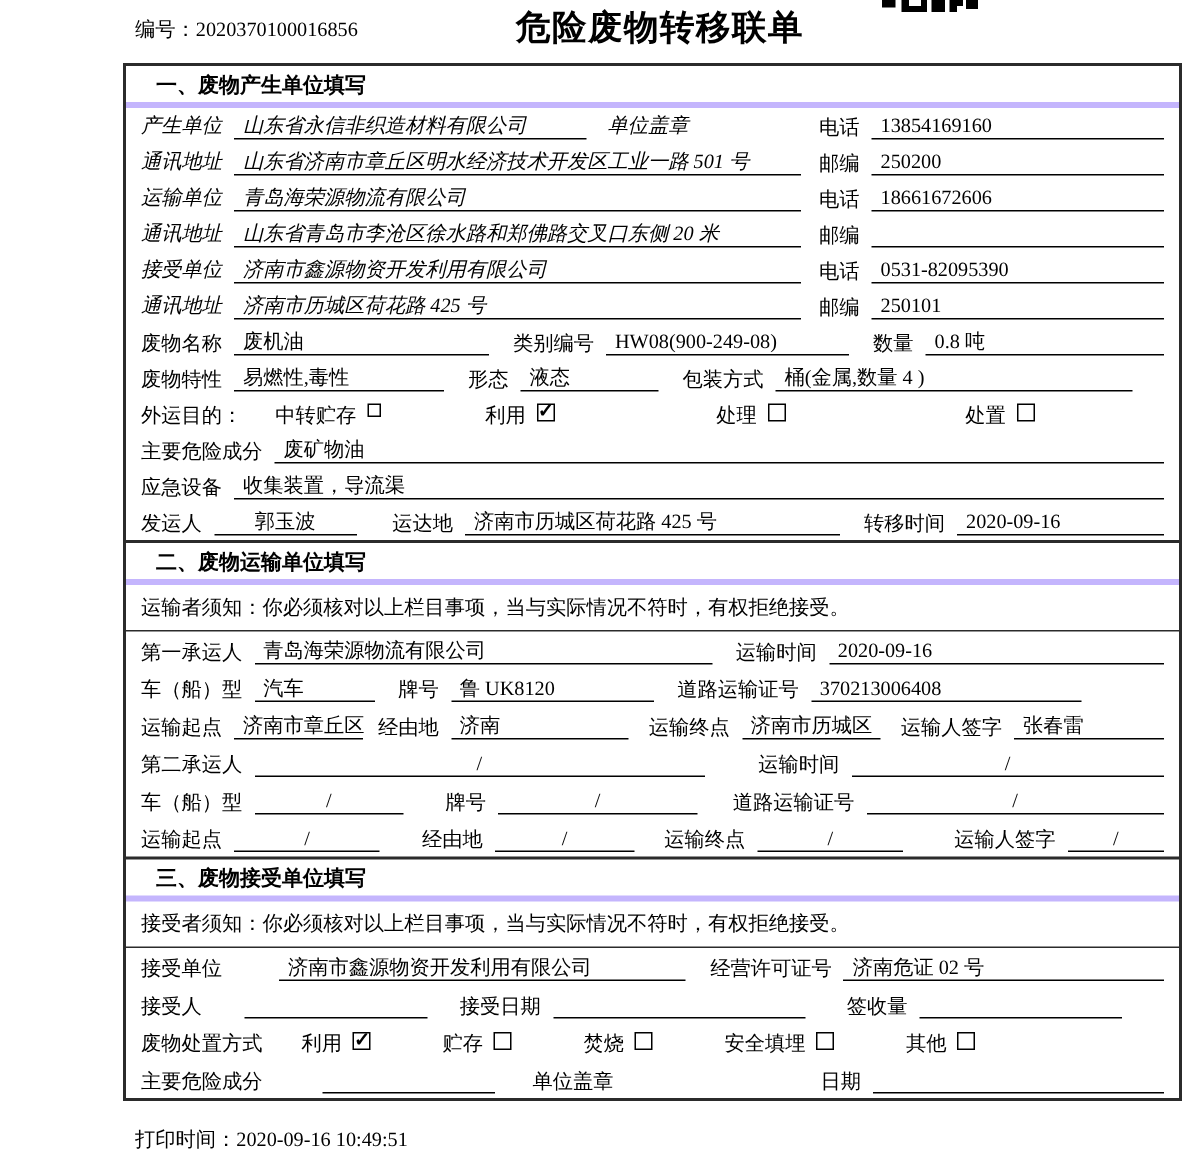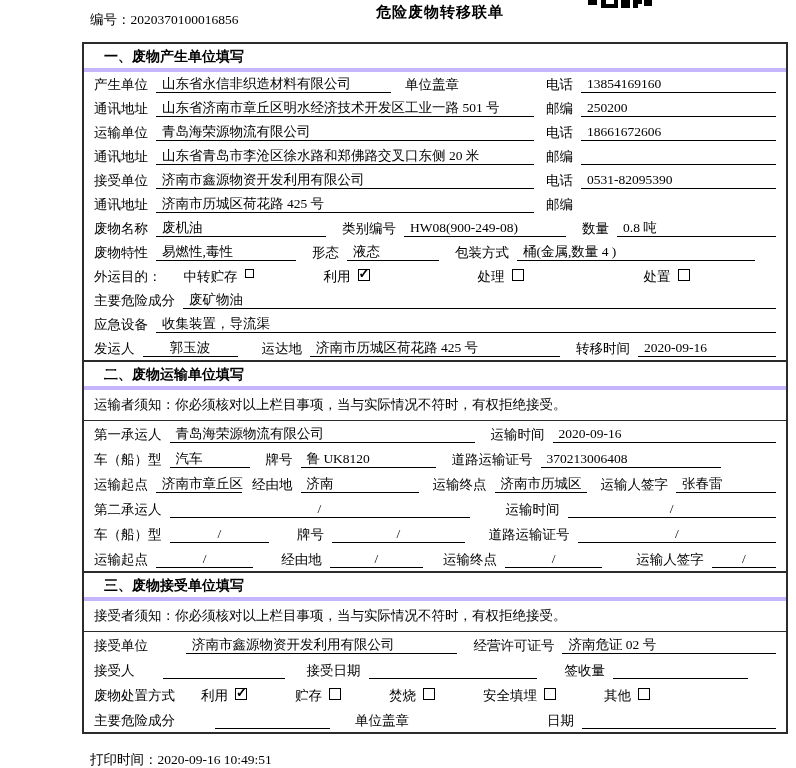--- a/index.html
+++ b/index.html
@@ -1,31 +1,31 @@
 <!DOCTYPE html>
 <html><head>
 <meta charset="utf-8">
 <style>
   *{margin:0;padding:0;box-sizing:border-box;}
   html,body{background:#ffffff;}
   body{width:796px;height:768px;overflow:hidden;}
   .page{position:relative;width:796px;height:768px;font-family:"Liberation Serif","DejaVu Serif",serif;color:#000;font-size:13.5px;background:#fff;}
   .serial{position:absolute;left:90px;top:11px;white-space:nowrap;}
-  .doc-title{position:absolute;left:440px;top:3px;transform:translateX(-50%);font-family:"Liberation Sans","DejaVu Sans",sans-serif;font-weight:bold;font-size:15px;letter-spacing:1px;white-space:nowrap;}
+  .doc-title{position:absolute;left:440px;top:3px;transform:translateX(-50%);font-family:"Liberation Sans","DejaVu Sans",sans-serif;font-weight:bold;font-size:23px;letter-spacing:1px;white-space:nowrap;}
   .qr{position:absolute;left:588px;top:0;}
   .form-box{position:absolute;left:82px;top:42px;width:706px;border:2px solid #2b2b2b;background:#fff;}
   .sec-h{font-family:Liberation Sans, sans-serif;font-weight:bold;font-size:14px;padding:4px 0 3px 20px;border-bottom:4px solid #c4b5fd;line-height:17px;}
   .sec-h.mid{border-top:2px solid #2b2b2b;}
   .row{display:flex;align-items:flex-end;height:24px;padding:0 10px 3px 10px;}
   .sec2 .row,.sec3 .row{height:25px;}
   .lbl{white-space:nowrap;margin-right:8px;line-height:16px;}
   .val{border-bottom:1px solid #000;padding:0 6px;white-space:nowrap;line-height:16px;min-height:17px;display:block;}
   .fill{flex:1 1 auto;}
   .c{text-align:center;}
-  .lgroup{flex:0 0 452px;display:flex;align-items:flex-end;}
+  .lgroup{flex:0 0 452px;display:flex;font-style:italic;}
   .lgroup .grow{flex:1;margin-right:12px;}
   .notice{height:31px;display:flex;align-items:center;padding-left:10px;border-bottom:1px solid #2b2b2b;}
   .cbitem{display:flex;align-items:flex-start;line-height:16px;}
   .cb{display:inline-block;width:12px;height:12px;border:1px solid #000;margin-left:7px;position:relative;flex:0 0 auto;margin-bottom:1px;background:#fff;}
   .cb.sm{width:9px;height:9px;}
   .cb.checked::before{content:"\2713";position:absolute;left:0;top:-4px;font-size:13px;font-weight:bold;}
   .print{position:absolute;left:90px;top:751px;white-space:nowrap;}
 </style>
 </head>
 <body>
@@ -99,20 +99,21 @@
         <span class="lbl">电话</span>
         <span class="val fill">0531-82095390</span>
       </div>
 
       <div class="row">
         <div class="lgroup">
           <span class="lbl">通讯地址</span>
           <span class="val grow">济南市历城区荷花路 425 号</span>
         </div>
         <span class="lbl">邮编</span>
+        <span class="val fill">250101</span>
       </div>
 
       <div class="row">
         <span class="lbl">废物名称</span>
         <span class="val" style="width:170px">废机油</span>
         <span class="lbl" style="margin-left:16px">类别编号</span>
         <span class="val" style="width:162px">HW08(900-249-08)</span>
         <span class="lbl" style="margin-left:16px">数量</span>
         <span class="val fill">0.8 吨</span>
       </div>

